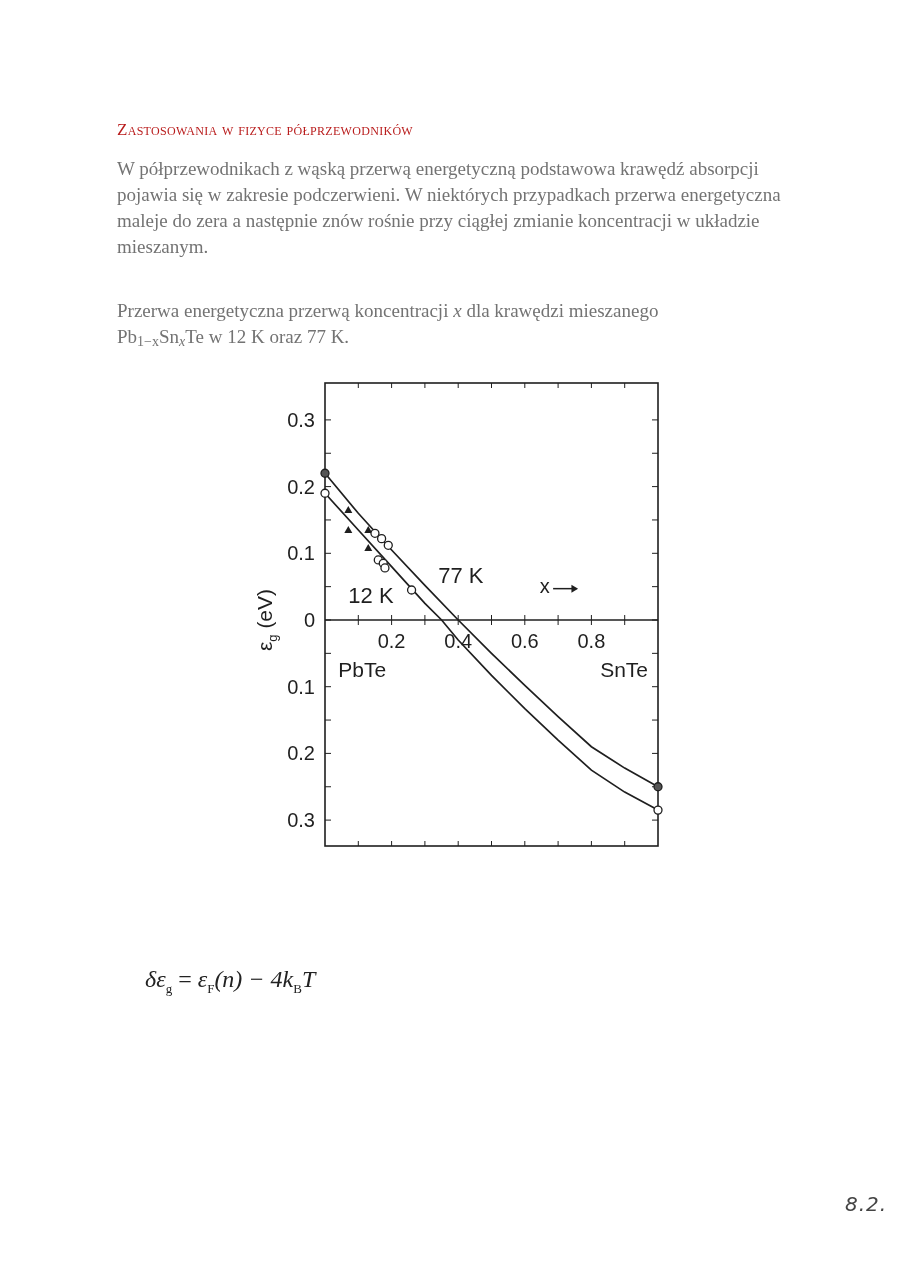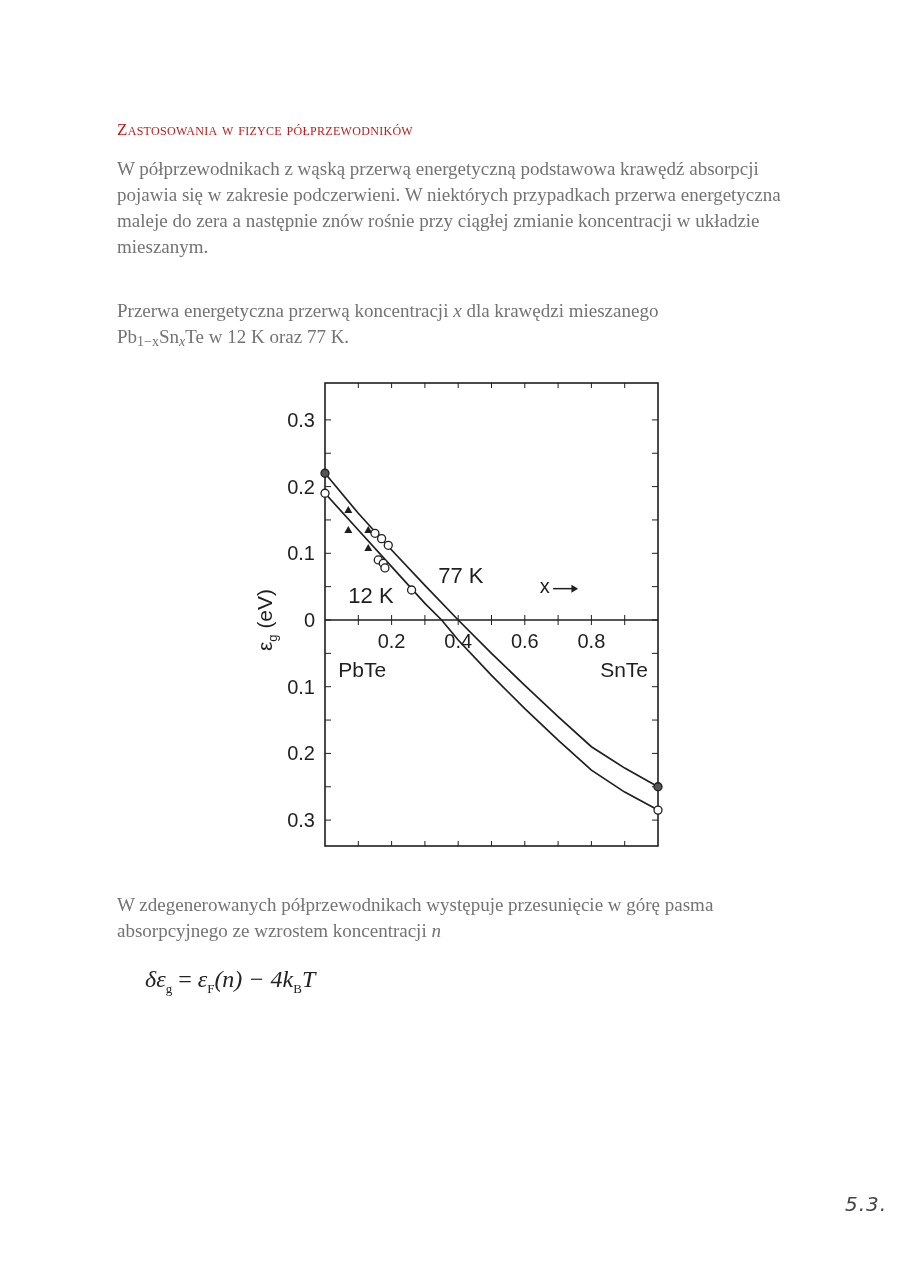--- a/index.html
+++ b/index.html
@@ -126,23 +126,20 @@
         <text x="190.22000000000003" y="208.315" font-family="&quot;Liberation Sans&quot;, &quot;DejaVu Sans&quot;, sans-serif" font-size="22" fill="#1f1f1f">77 K</text>
         <text x="100.31" y="228.325" font-family="&quot;Liberation Sans&quot;, &quot;DejaVu Sans&quot;, sans-serif" font-size="22" fill="#1f1f1f">12 K</text>
         <text x="90.32" y="301.695" font-family="&quot;Liberation Sans&quot;, &quot;DejaVu Sans&quot;, sans-serif" font-size="21" fill="#1f1f1f">PbTe</text>
         <text x="400.01" y="301.695" text-anchor="end" font-family="&quot;Liberation Sans&quot;, &quot;DejaVu Sans&quot;, sans-serif" font-size="21" fill="#1f1f1f">SnTe</text>
         <text x="291.78499999999997" y="218.32" font-family="&quot;Liberation Sans&quot;, &quot;DejaVu Sans&quot;, sans-serif" font-size="20" fill="#1f1f1f">x</text>
         <line x1="305.105" y1="213.651" x2="328.41499999999996" y2="213.651" stroke="#1f1f1f" stroke-width="1.5"></line>
         <polygon points="330.08000000000004,213.651 323.41999999999996,209.651 323.41999999999996,217.651" fill="#1f1f1f"></polygon>
       </svg>
   </div>
 
-  <div class="para p3">
-    <span>W zdegenerowanych półprzewodnikach występuje przesunięcie w górę pasma absorpcyjnego ze wzrostem koncentracji </span><span class="it">n</span>
-  </div>
 
   <div class="formula">
     <span>δε</span><sub>g</sub><span style="font-style:normal"> = </span><span>ε</span><sub>F</sub><span>(n) − 4k</span><sub>B</sub><span>T</span>
   </div>
 
 
-  <div class="pagenum">5.3.</div>
+  <div class="pagenum">8.2.</div>
 </div>
 
 </body></html>

